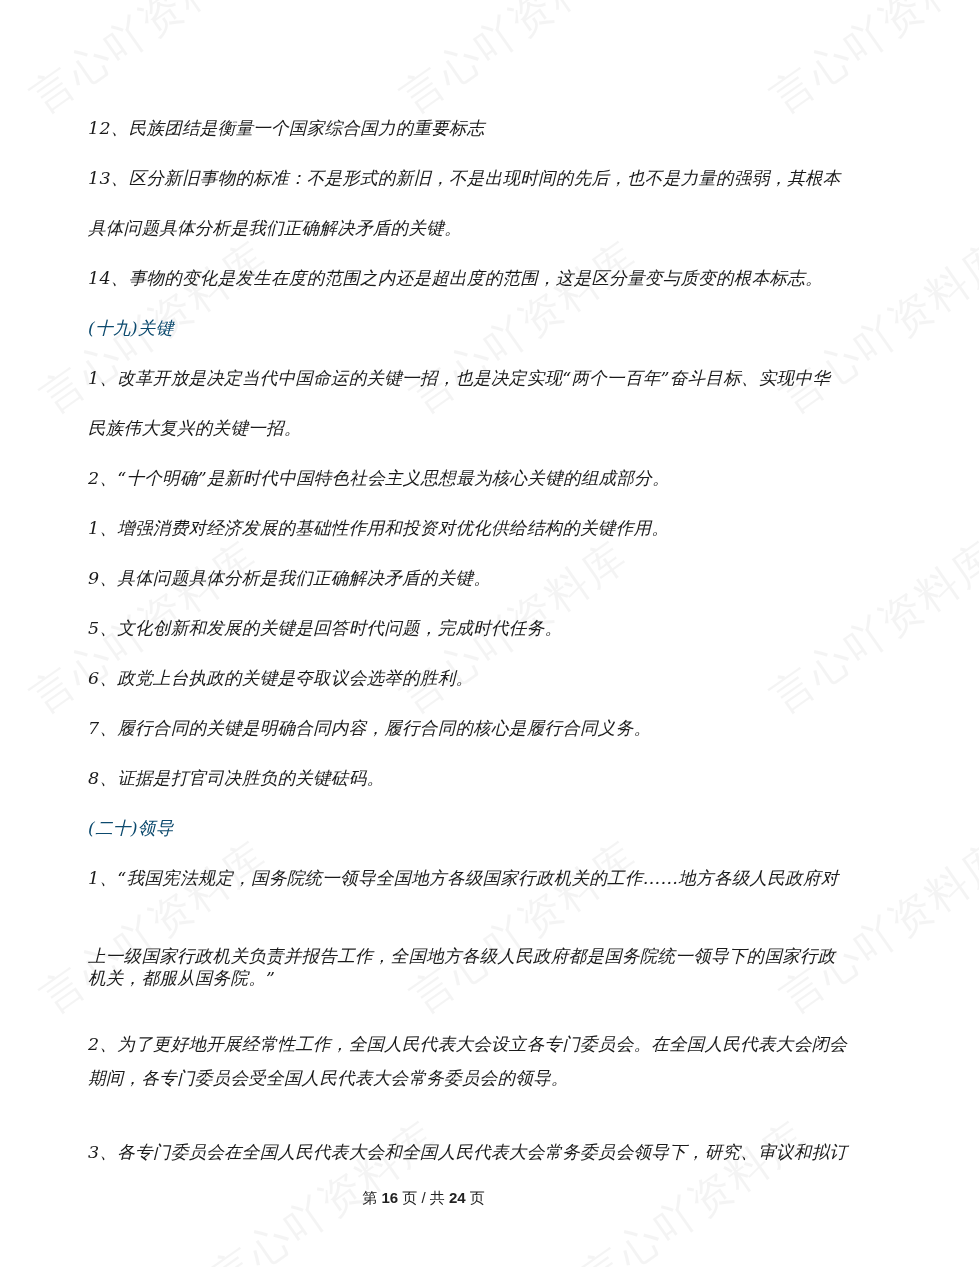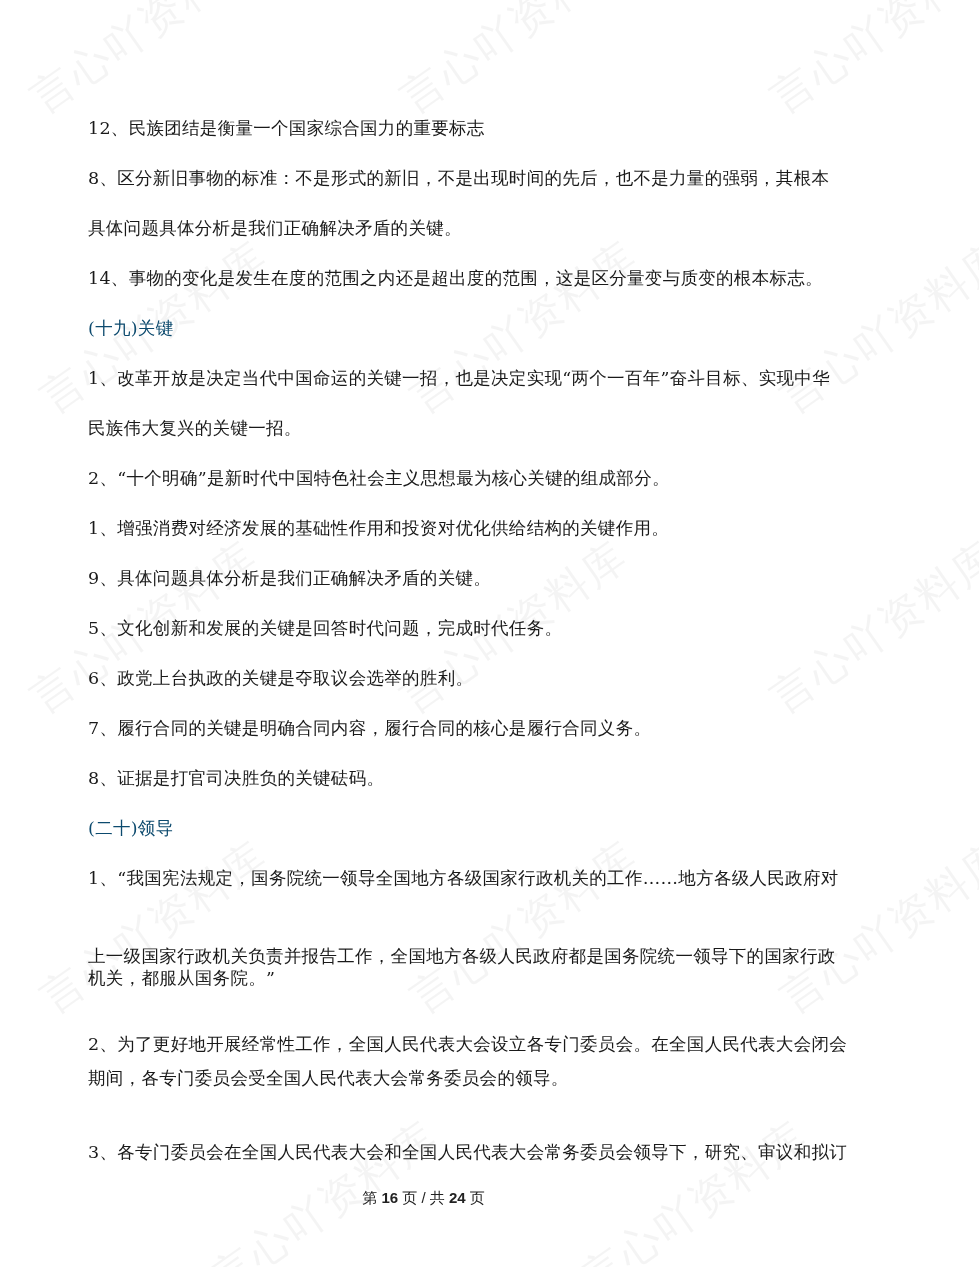--- a/index.html
+++ b/index.html
@@ -39,20 +39,21 @@
       height: 1267px;
       z-index: 1;
     }
     .line {
       position: absolute;
       left: 88px;
       font-size: 17.5px;
       line-height: 24px;
       white-space: nowrap;
       letter-spacing: 0.3px;
+      font-style: italic;
     }
     .heading {
       color: #0c4a6e;
     }
     .footer {
       position: absolute;
       top: 1189px;
       left: 0;
       width: 847px;
       text-align: center;
@@ -80,21 +81,21 @@
     <div class="wm" style="left: 30px; top: 980px;">言心吖资料库</div>
     <div class="wm" style="left: 400px; top: 980px;">言心吖资料库</div>
     <div class="wm" style="left: 770px; top: 980px;">言心吖资料库</div>
     <div class="wm" style="left: 200px; top: 1260px;">言心吖资料库</div>
     <div class="wm" style="left: 570px; top: 1260px;">言心吖资料库</div>
   </div>
 
 <div class="page">
   <div id="content-lines">
       <div class="line" style="top: 116px;">12、民族团结是衡量一个国家综合国力的重要标志</div>
-      <div class="line" style="top: 166px;">8、区分新旧事物的标准：不是形式的新旧，不是出现时间的先后，也不是力量的强弱，其根本</div>
+      <div class="line" style="top: 166px;">13、区分新旧事物的标准：不是形式的新旧，不是出现时间的先后，也不是力量的强弱，其根本</div>
       <div class="line" style="top: 216px;">具体问题具体分析是我们正确解决矛盾的关键。</div>
       <div class="line" style="top: 266px;">14、事物的变化是发生在度的范围之内还是超出度的范围，这是区分量变与质变的根本标志。</div>
       <div class="line heading" style="top: 316px;">(十九)关键</div>
       <div class="line" style="top: 366px;">1、改革开放是决定当代中国命运的关键一招，也是决定实现“两个一百年”奋斗目标、实现中华</div>
       <div class="line" style="top: 416px;">民族伟大复兴的关键一招。</div>
       <div class="line" style="top: 466px;">2、“十个明确”是新时代中国特色社会主义思想最为核心关键的组成部分。</div>
       <div class="line" style="top: 516px;">1、增强消费对经济发展的基础性作用和投资对优化供给结构的关键作用。</div>
       <div class="line" style="top: 566px;">9、具体问题具体分析是我们正确解决矛盾的关键。</div>
       <div class="line" style="top: 616px;">5、文化创新和发展的关键是回答时代问题，完成时代任务。</div>
       <div class="line" style="top: 666px;">6、政党上台执政的关键是夺取议会选举的胜利。</div>

